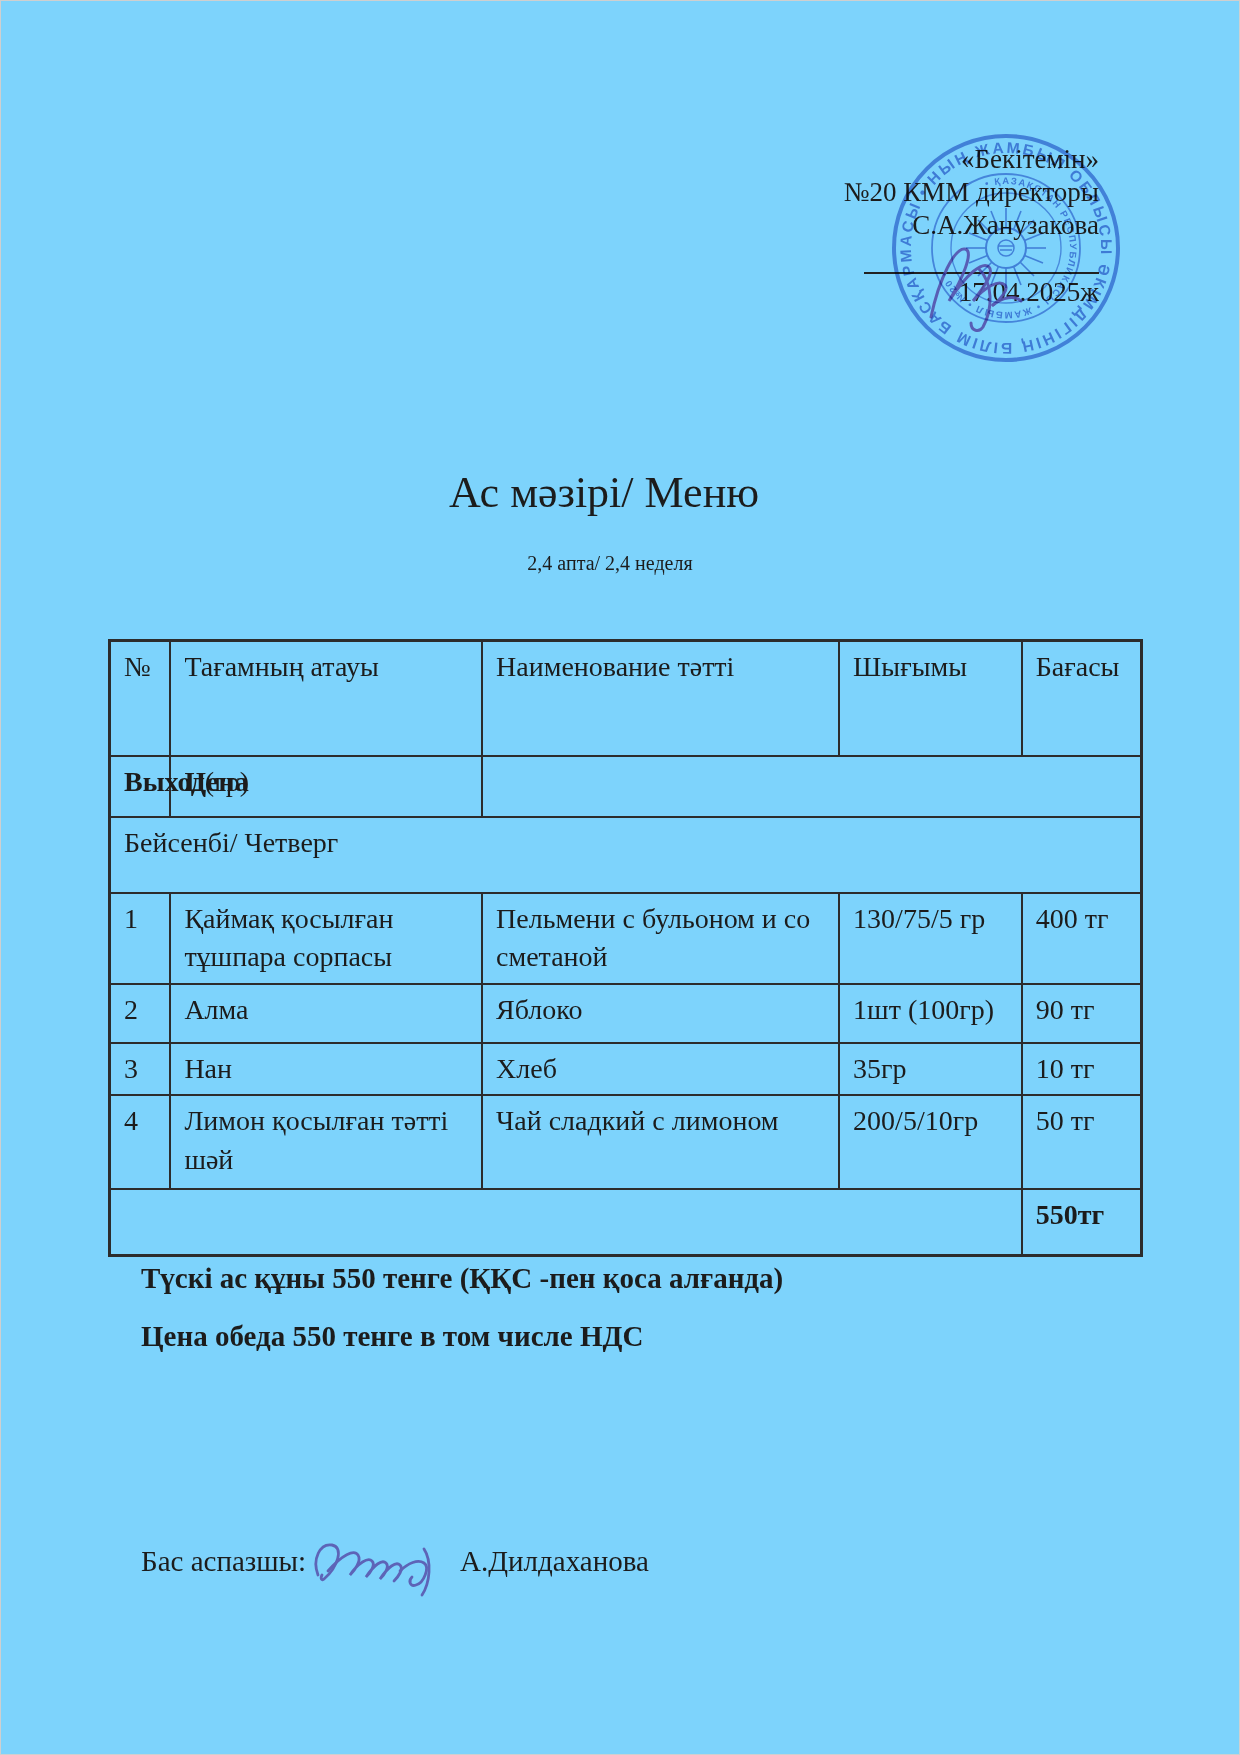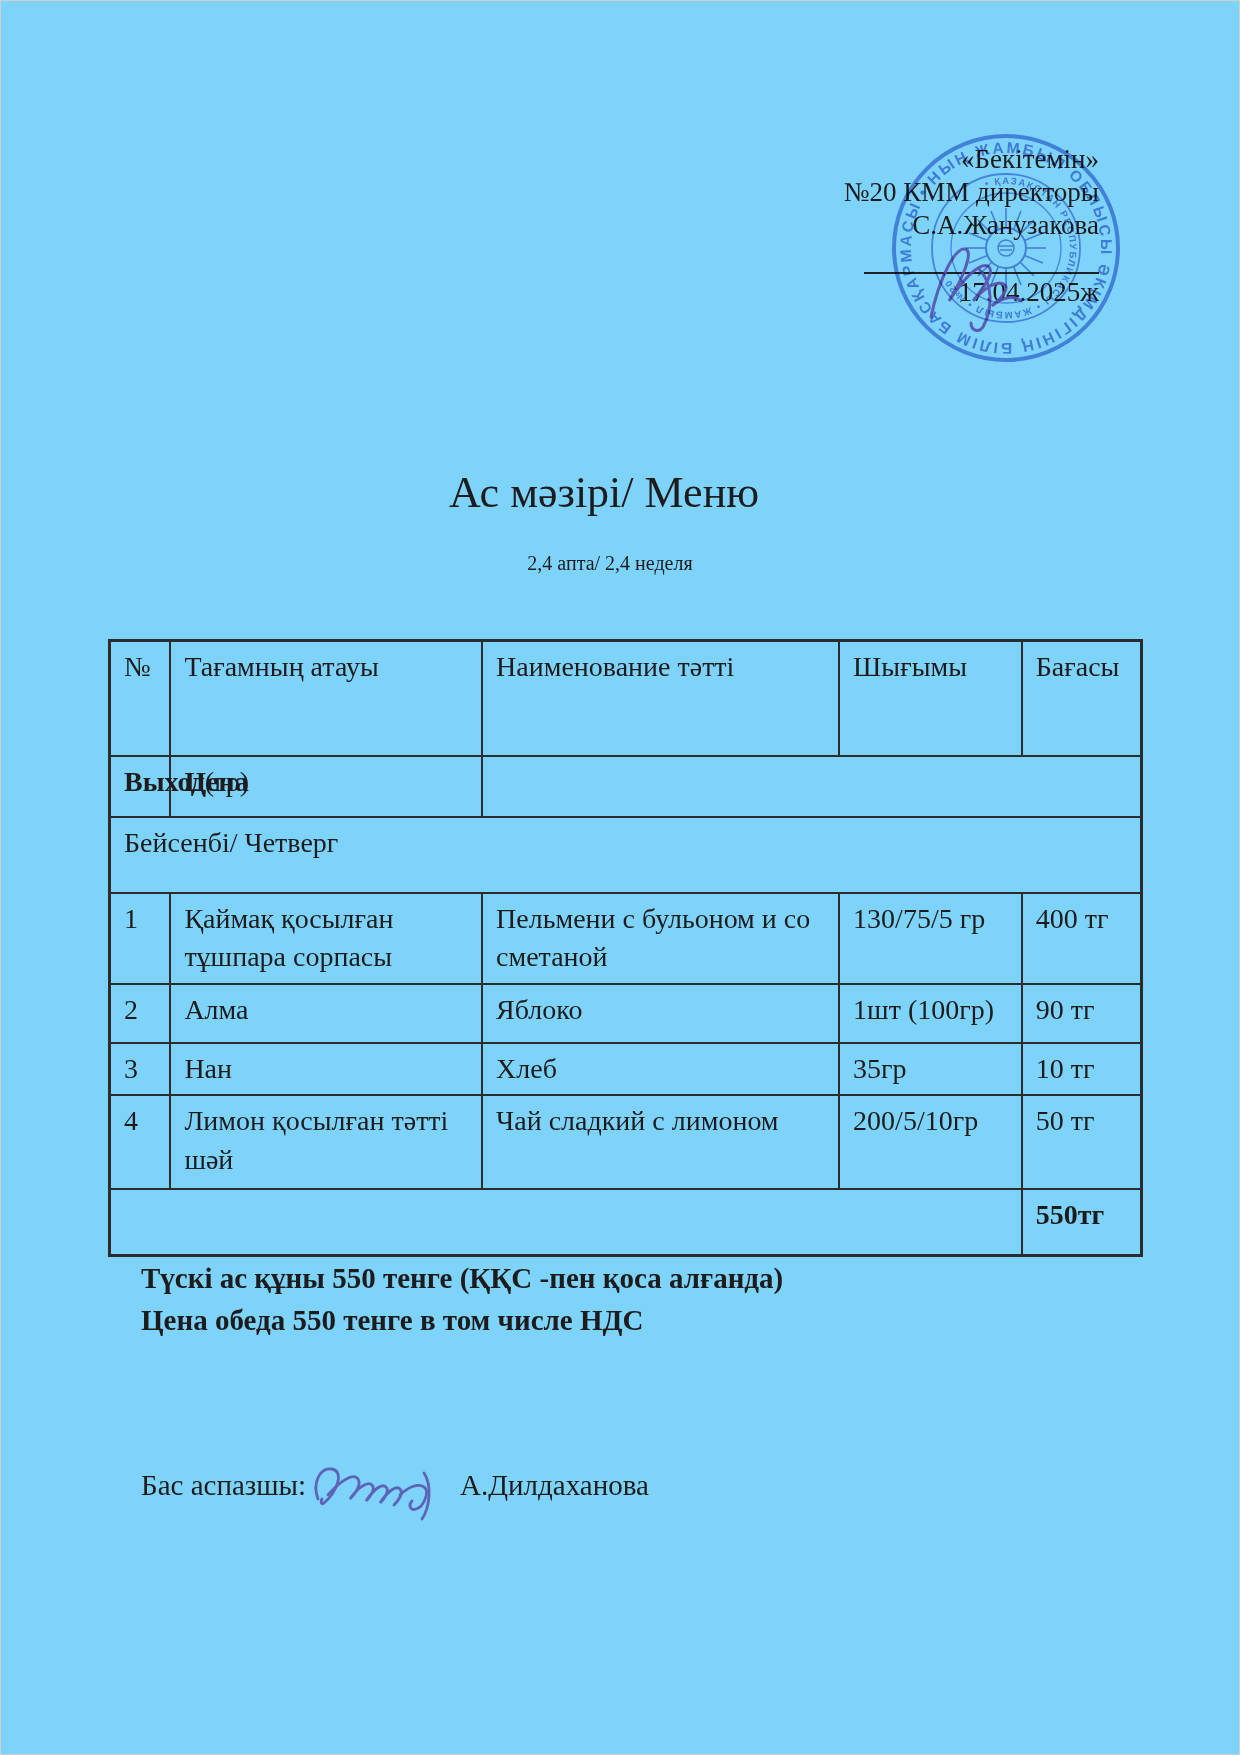--- a/index.html
+++ b/index.html
@@ -109,27 +109,27 @@
 
   
   .notes {
     position: absolute;
     left: 140px;
     top: 1260px;
     font-size: 29px;
     font-weight: 700;
     line-height: 34px;
   }
-  .notes p + p { margin-top: 8px; }
+  .notes p + p { margin-top: 24px; }
 
   
   .footer-line {
     position: absolute;
     left: 140px;
-    top: 1460px;
+    top: 1536px;
     font-size: 29px;
     display: flex;
     align-items: flex-start;
   }
   .footer-line .lbl { padding-top: 8px; }
   .footer-line .name { padding-top: 8px; text-align: right; }
   .chef-sig { margin: -6px 2px 0 2px; }
 </style>
 </head>
 <body>

